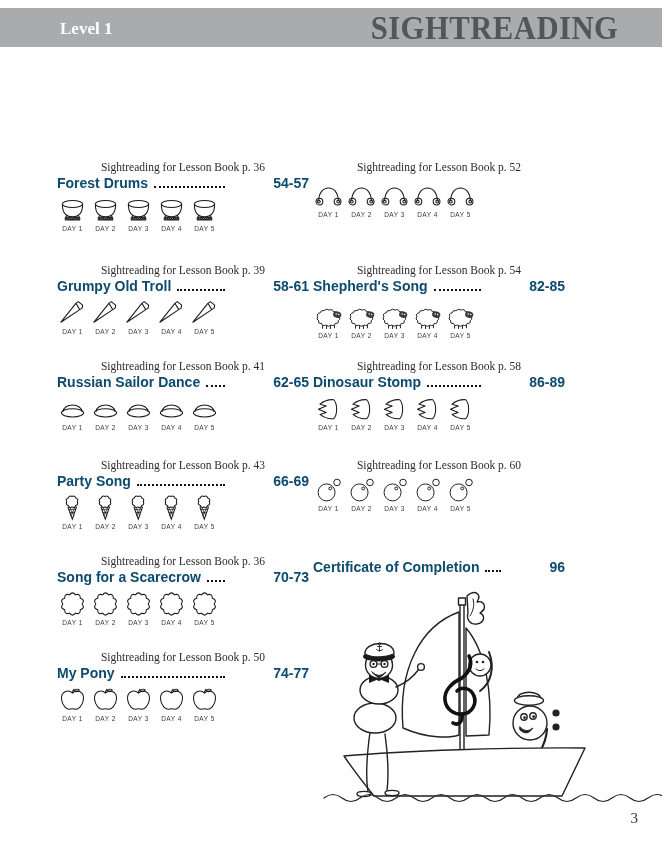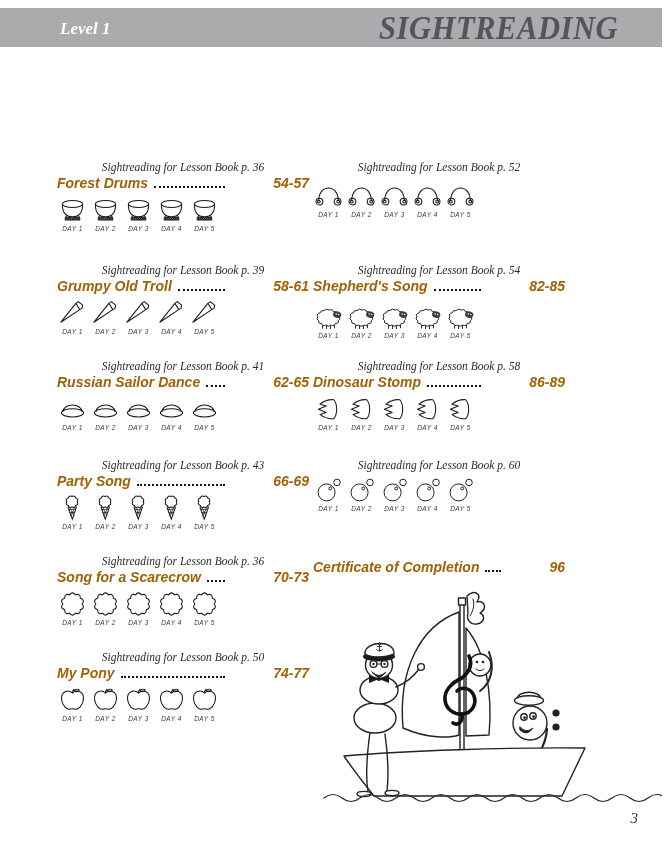--- a/index.html
+++ b/index.html
@@ -1,29 +1,29 @@
 <!DOCTYPE html>
 <html><head>
 <meta charset="utf-8">
 <style>
   html,body{margin:0;padding:0;background:#ffffff;}
   .page{position:relative;width:662px;height:864px;background:#fff;overflow:hidden;
-        font-family:"Liberation Sans",sans-serif;color:#1a1a1a;font-style:italic;}
+        font-family:"Liberation Sans",sans-serif;color:#1a1a1a;}
   .header-bar{position:absolute;left:0;top:8px;width:667px;height:39px;background:#aaabad;}
   .level-label{position:absolute;left:60px;top:9px;height:39px;line-height:39px;
         font-family:"Liberation Serif",serif;font-weight:bold;font-size:17px;color:#ffffff;}
   .book-title{position:absolute;right:44px;top:6px;height:41px;line-height:44px;
         font-family:"Liberation Serif",serif;font-weight:bold;font-size:33px;color:#54555a;
         letter-spacing:0.5px;transform:scaleX(0.93);transform-origin:right center;}
   .col{position:absolute;top:0;width:252px;height:864px;}
   .col-left{left:57px;}
   .col-right{left:313px;}
   .entry{position:absolute;left:0;width:252px;}
   .lesson-ref{font-family:"Liberation Serif",serif;font-size:11.5px;line-height:14px;color:#2a2a2a;text-align:center;}
-  .title-row{display:flex;align-items:baseline;margin-top:1px;font-size:14px;font-weight:bold;color:#a16207;line-height:17px;}
+  .title-row{display:flex;align-items:baseline;margin-top:1px;font-size:14px;font-weight:bold;color:#0c4a6e;line-height:17px;}
   .leader{flex:1;min-width:12px;border-bottom:2px dotted #111;margin:0 4px 3px 6px;height:1px;}
   .pages{font-weight:bold;white-space:nowrap;margin-left:44px;}
   .icon-row{display:flex;gap:2px;margin-top:5px;}
   .day-unit{width:31px;display:flex;flex-direction:column;align-items:center;}
   .day-unit svg{width:29px;height:26px;overflow:visible;}
   .day-label{font-size:6.5px;letter-spacing:0.5px;color:#3a3a3a;margin-top:2px;white-space:nowrap;}
   .certificate .title-row{margin-top:0;justify-content:flex-end;}
   .illustration{position:absolute;left:322px;top:586px;width:345px;height:235px;}
   .page-num{position:absolute;right:24px;top:810px;font-family:"Liberation Serif",serif;
         font-size:15px;color:#333;}

